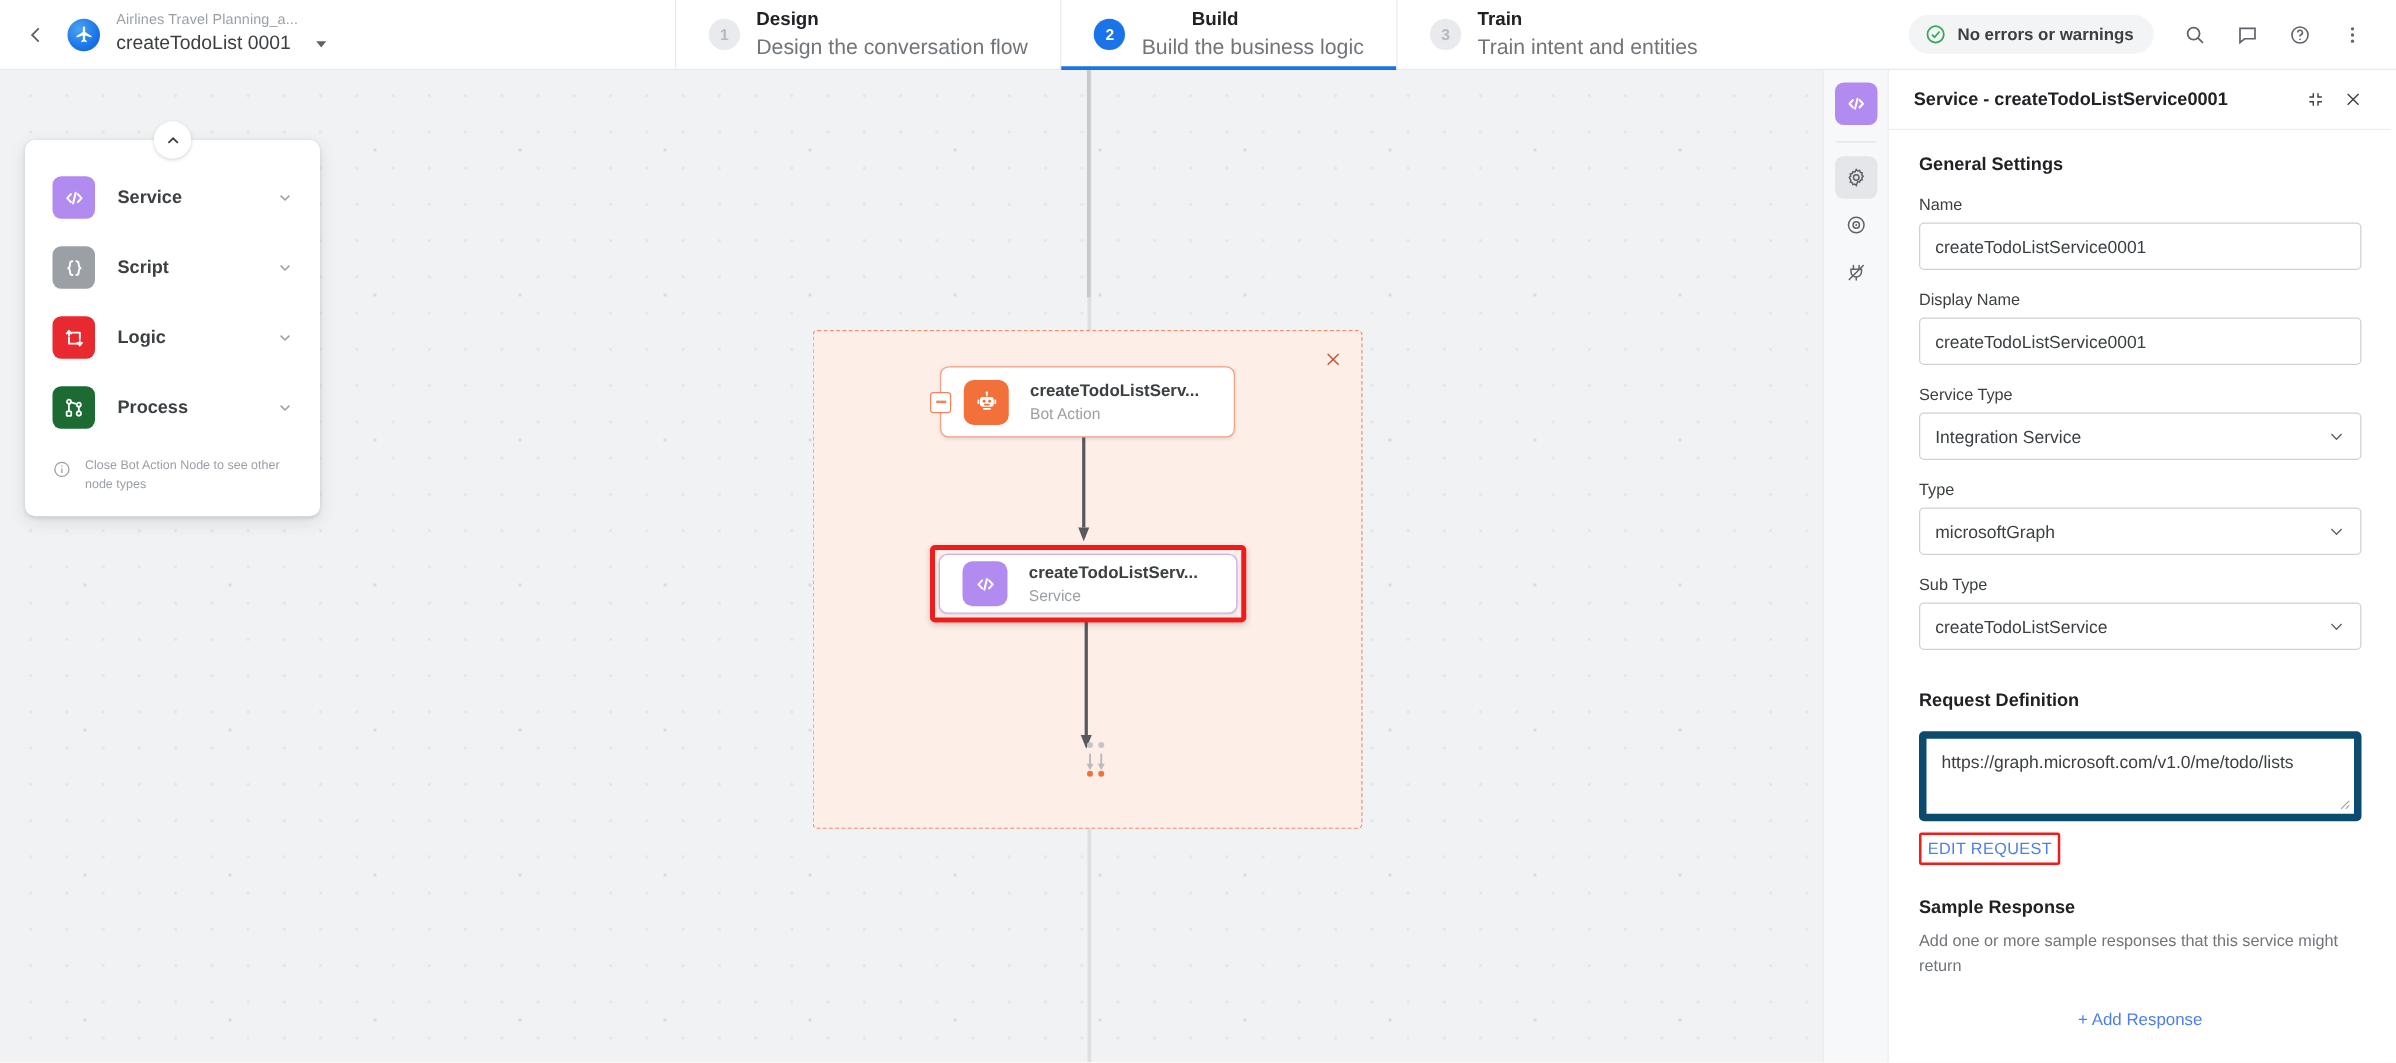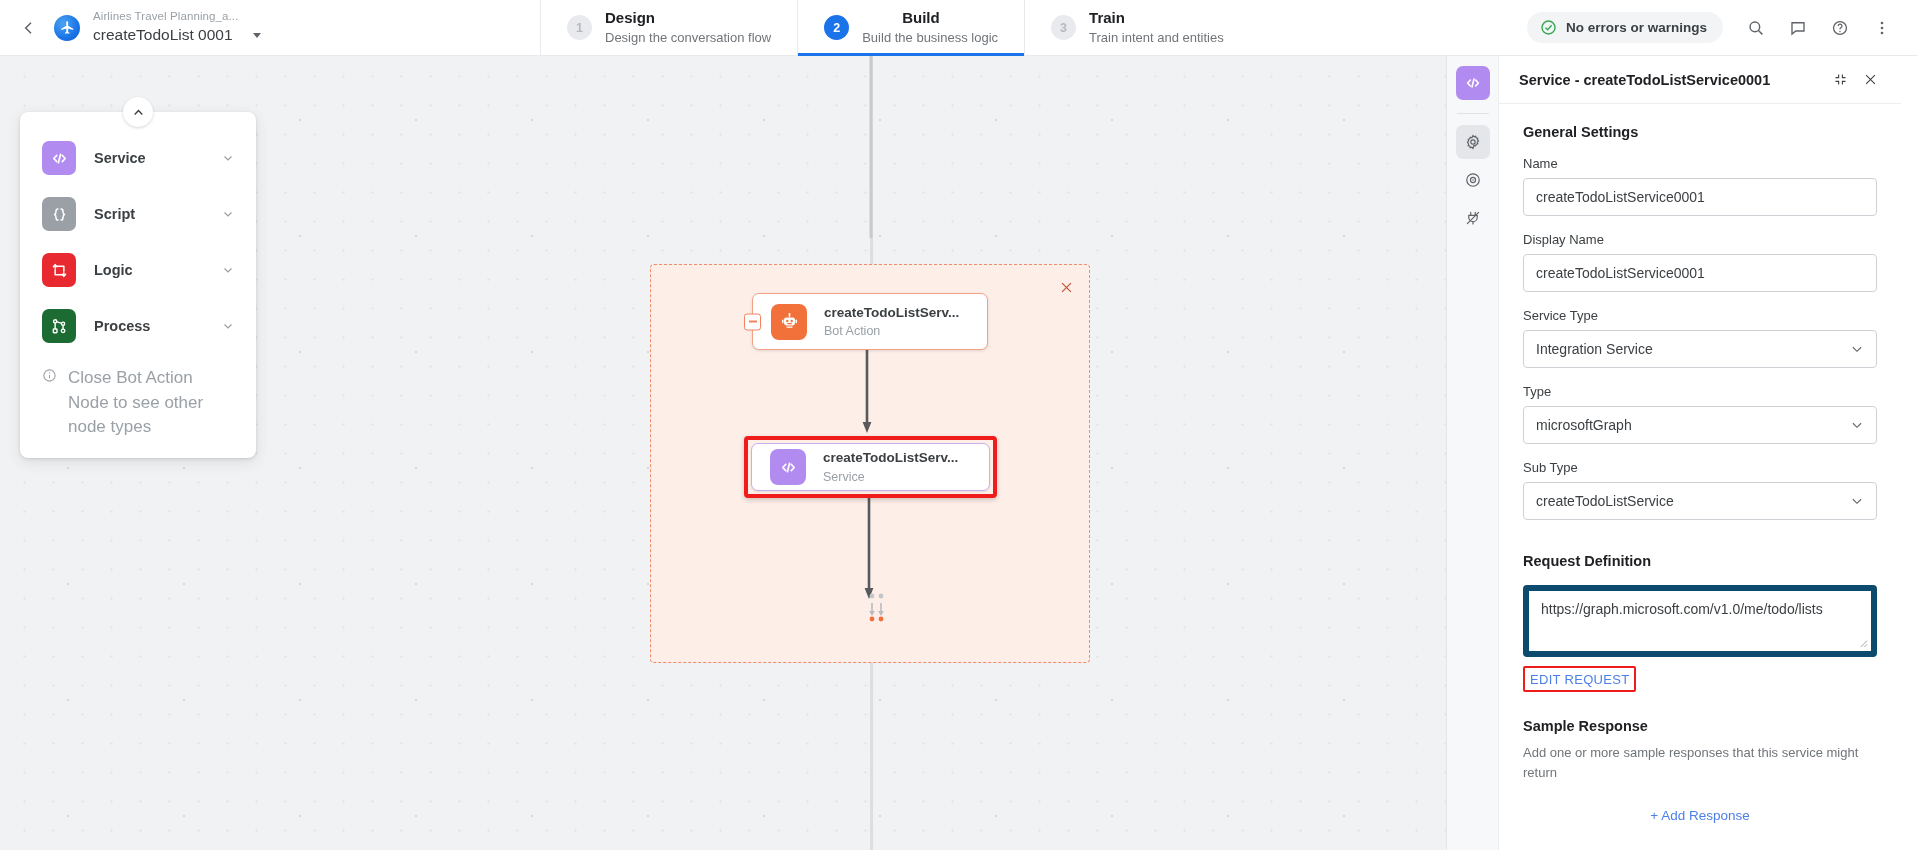--- a/index.html
+++ b/index.html
@@ -53,21 +53,21 @@
     background: #e8eaed; color: #b5b9be;
   }
   .step.active .step-num { background: #1a73e8; color: #fff; }
   .step.active::after {
     content: ""; position: absolute; left: 0; right: 0; bottom: -1px;
     height: 3px; background: #1a73e8;
   }
   .step-txt { line-height: 1.25; }
   .step-title { font-size: 15px; font-weight: bold; color: #202124; }
   .step.active .step-title { color: #202124; margin-left: 40px; }
-  .step-sub { font-size: 13px; color: #70757a; margin-top: 2px; }
+  .step-sub { font-size: 17px; color: #70757a; margin-top: 2px; }
 
   .tb-right {
     margin-left: auto; display: flex; align-items: center;
     gap: 4px; padding-right: 16px;
   }
   .status-pill {
     display: flex; align-items: center; gap: 9px;
     background: #f3f4f6; border-radius: 18px;
     padding: 7px 16px 7px 13px; margin-right: 10px; cursor: pointer;
   }
@@ -118,21 +118,21 @@
     width: 34px; height: 34px; border-radius: 7px; flex: none;
     display: flex; align-items: center; justify-content: center;
     color: #fff;
   }
   .pal-ico svg { width: 19px; height: 19px; }
   .pal-label { font-size: 14.5px; font-weight: bold; color: #3c4043; flex: 1; }
   .pal-chev { color: #9aa0a6; }
   .pal-chev svg { width: 12px; height: 12px; display: block; }
   .pal-note {
     display: flex; gap: 11px; padding: 12px 22px 10px 22px;
-    color: #9aa0a6; font-size: 17px; line-height: 1.45;
+    color: #9aa0a6; font-size: 10px; line-height: 1.45;
   }
   .pal-note svg { width: 15px; height: 15px; flex: none; margin-top: 2px; }
 
   
   .region {
     position: absolute; left: 650px; top: 208px; width: 440px; height: 399px;
     border: 1.6px dashed #f08a6a; border-radius: 4px;
     background: #fdeee8; z-index: 5;
   }
   .region-close {
@@ -182,21 +182,21 @@
     border-radius: 3px; display: flex; align-items: center; justify-content: center;
     cursor: pointer; z-index: 16;
   }
   .node-collapse i { display: block; width: 8px; height: 2px; background: #f0845f; }
 
   
   .endmark { position: absolute; left: 862px; top: 535px; z-index: 10; }
 
   
   .panel {
-    position: absolute; top: 56px; right: 16px; width: 455px; height: 794px;
+    position: absolute; top: 56px; right: 4px; width: 455px; height: 794px;
     background: #ffffff; border-left: 1px solid #e3e5e8;
     display: flex; z-index: 30;
   }
   .panel-rail {
     width: 52px; flex: none; background: #f7f8fa;
     border-right: 1px solid #eceef0;
     display: flex; flex-direction: column; align-items: center;
     padding-top: 10px; gap: 4px;
   }
   .rail-ico {

